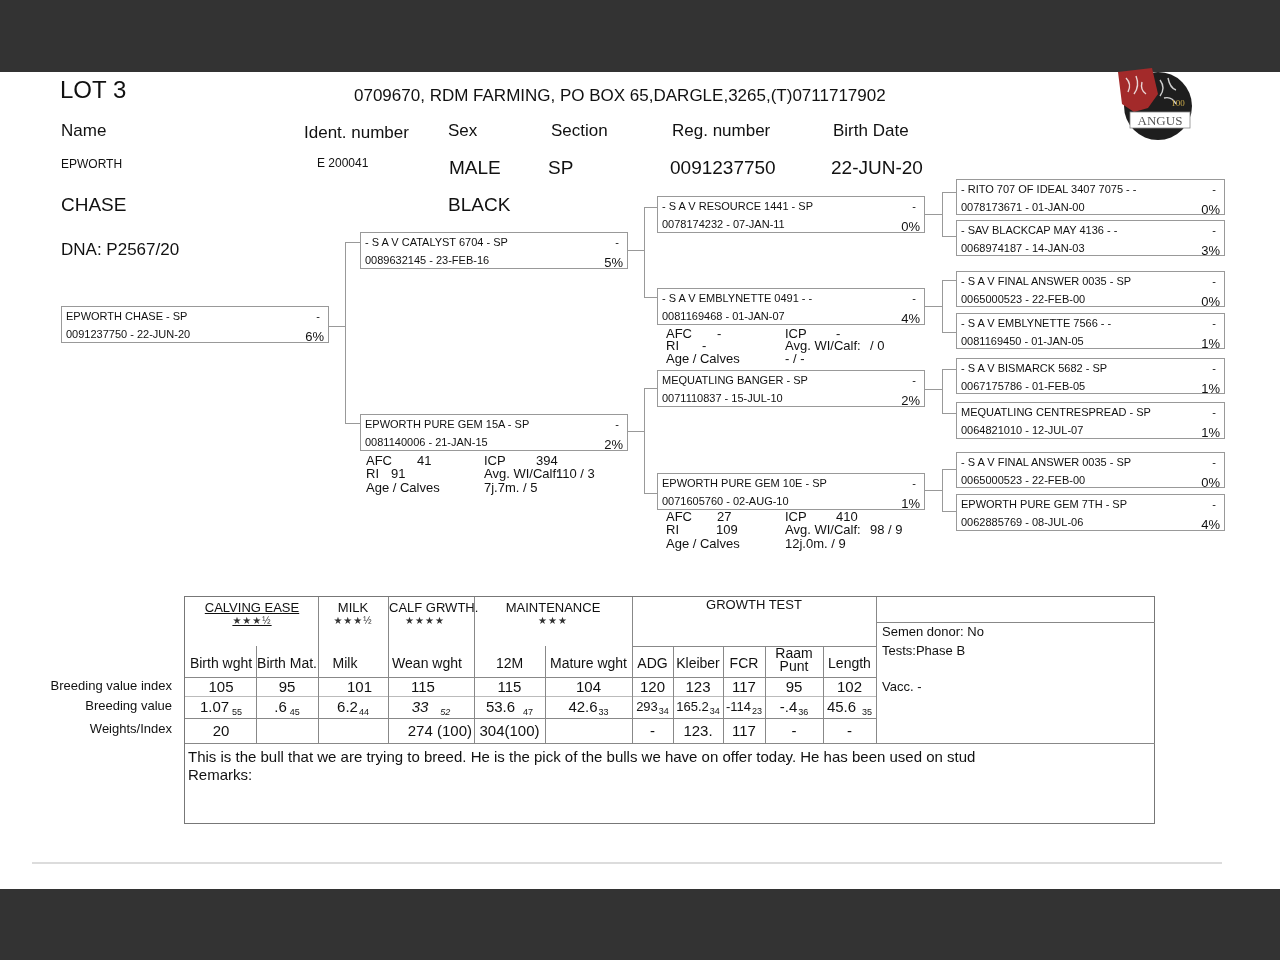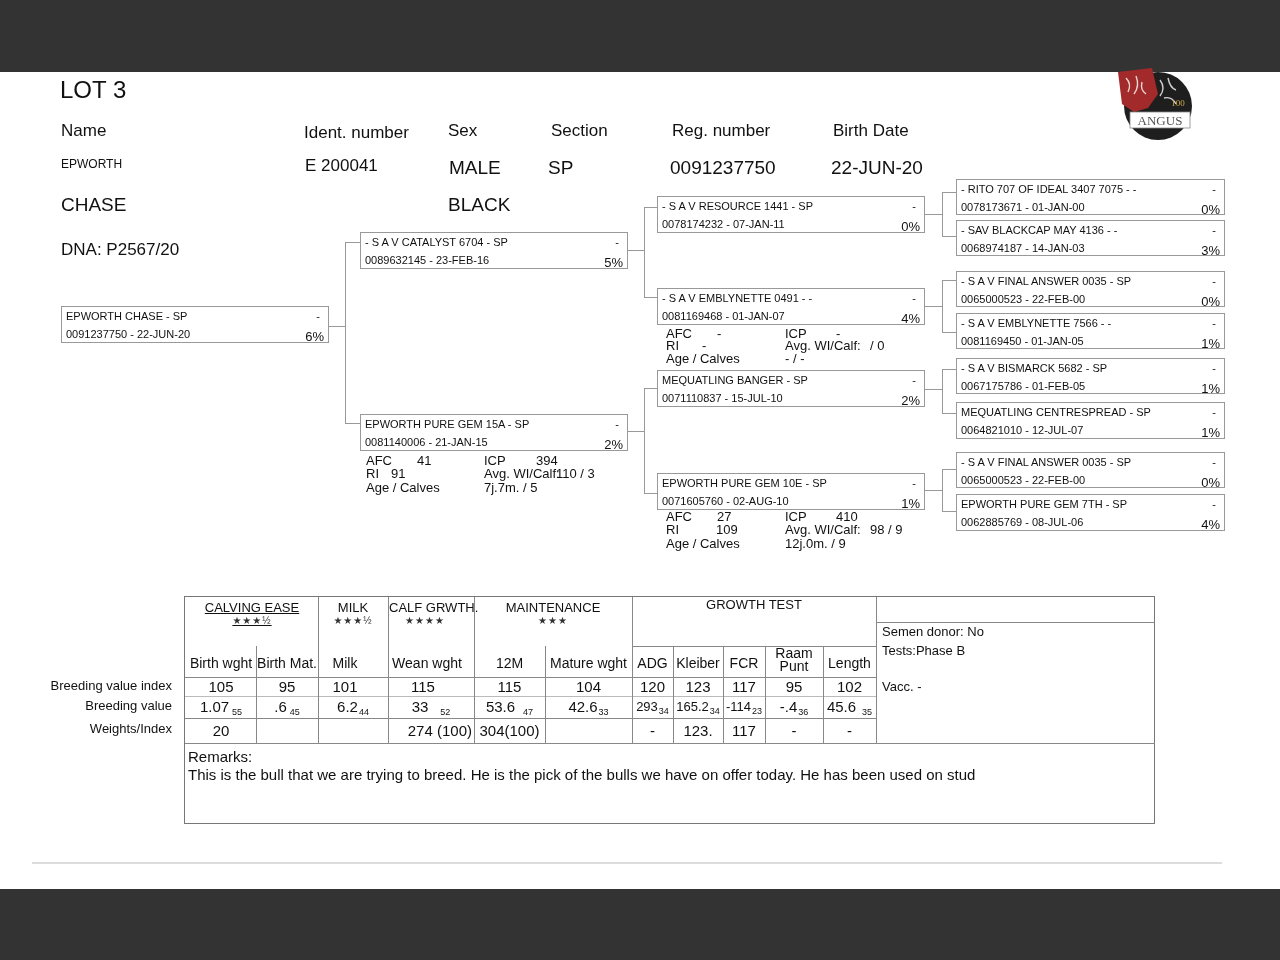--- a/index.html
+++ b/index.html
@@ -35,20 +35,21 @@
   .side { position:absolute; left:882px; font-size:13px; white-space:nowrap; }
   .remarks { position:absolute; left:3px; top:4px; font-size:15px; line-height:18px; white-space:nowrap; }
   .rule { position:absolute; left:32px; top:790px; width:1190px; height:2px; background:#dcdcdc; }
 </style>
 </head>
 <body>
 
 <div class="page">
 
   <div class="abs lot">LOT 3</div>
+  <div class="abs breeder">0709670,  RDM FARMING, PO BOX 65,DARGLE,3265,(T)0711717902</div>
 
   <div class="abs logo">
     <svg width="84" height="78" viewBox="0 0 84 78">
       <circle cx="46" cy="38" r="34" fill="#1e1e1e"></circle>
       <path d="M6 4 L40 0 L46 26 L36 40 L22 44 L10 36 Z" fill="#a32a2a"></path>
       <path d="M14 10 q6 6 2 14 M24 8 q4 10 -2 18 M30 14 q-2 8 4 12" stroke="#e9d6d6" stroke-width="1.4" fill="none"></path>
       <path d="M48 12 q6 8 0 16 M56 10 q2 10 8 12 M52 30 q8 -2 12 6" stroke="#cfcfcf" stroke-width="1.4" fill="none"></path>
       <rect x="18" y="44" width="60" height="16" fill="#ffffff" stroke="#888" stroke-width="0.8"></rect>
       <text x="48" y="57" text-anchor="middle" font-family="Liberation Serif, serif" font-size="13" fill="#555">ANGUS</text>
       <text x="66" y="38" text-anchor="middle" font-family="Liberation Serif, serif" font-size="9" fill="#c9a94a">100</text>
@@ -56,21 +57,21 @@
   </div>
 
   <div class="abs lbl" style="left:61px;">Name</div>
   <div class="abs lbl" style="left:304px;top:51px;">Ident. number</div>
   <div class="abs lbl" style="left:448px;">Sex</div>
   <div class="abs lbl" style="left:551px;">Section</div>
   <div class="abs lbl" style="left:672px;">Reg. number</div>
   <div class="abs lbl" style="left:833px;">Birth Date</div>
 
   <div class="abs" style="left:61px;top:85px;font-size:12px;">EPWORTH</div>
-  <div class="abs" style="left:305px;top:84px;font-size:17px;">E   200041</div>
+  <div class="abs" style="left:317px;top:84px;font-size:12px;">E   200041</div>
   <div class="abs val" style="left:449px;top:85px;">MALE</div>
   <div class="abs val" style="left:548px;top:85px;">SP</div>
   <div class="abs val" style="left:670px;top:85px;">0091237750</div>
   <div class="abs val" style="left:831px;top:85px;">22-JUN-20</div>
 
   <div class="abs val" style="left:61px;top:122px;">CHASE</div>
   <div class="abs val" style="left:448px;top:122px;">BLACK</div>
   <div class="abs" style="left:61px;top:168px;font-size:17px;">DNA: P2567/20</div>
 
   <div class="line" style="left:329px;top:254px;width:16px;height:1px;"></div>
@@ -299,34 +300,34 @@
     <div class="cell sub" style="left:488px;top:58px;width:50px;">Kleiber</div>
     <div class="cell sub" style="left:538px;top:58px;width:42px;">FCR</div>
     <div class="cell sub" style="left:580px;top:50px;width:58px;line-height:13px;">
       <div>Raam</div>
         <div>Punt</div>
     </div>
     <div class="cell sub" style="left:638px;top:58px;width:53px;">Length</div>
 
     <div class="cell num" style="left:0;top:81px;width:72px;">105</div>
     <div class="cell num" style="left:71px;top:81px;width:62px;">95</div>
-    <div class="cell num" style="left:133px;top:81px;width:54px;">101</div>
+    <div class="cell num" style="left:133px;top:81px;width:54px;text-align:right;">101</div>
     <div class="cell num" style="left:203px;top:81px;width:70px;">115</div>
     <div class="cell num" style="left:289px;top:81px;width:71px;">115</div>
     <div class="cell num" style="left:360px;top:81px;width:87px;">104</div>
     <div class="cell num" style="left:447px;top:81px;width:41px;">120</div>
     <div class="cell num" style="left:488px;top:81px;width:50px;">123</div>
     <div class="cell num" style="left:538px;top:81px;width:42px;">117</div>
     <div class="cell num" style="left:580px;top:81px;width:58px;">95</div>
     <div class="cell num" style="left:638px;top:81px;width:53px;">102</div>
 
     <div class="cell num" style="left:0;top:101px;width:72px;"><span>1.07</span><span class="sm">55</span></div>
     <div class="cell num" style="left:71px;top:101px;width:62px;"><span>.6</span><span class="sm">45</span></div>
     <div class="cell num" style="left:133px;top:101px;width:70px;"><span>6.2</span><span class="sm" style="margin-left:1px">44</span></div>
-    <div class="cell num" style="left:203px;top:101px;width:86px;"><span>33</span><span class="sm" style="margin-left:12px">52</span></div>
+    <div class="cell num" style="left:203px;top:101px;width:86px;font-style:italic;"><span>33</span><span class="sm" style="margin-left:12px">52</span></div>
     <div class="cell num" style="left:289px;top:101px;width:71px;"><span>53.6</span><span class="sm" style="margin-left:8px">47</span></div>
     <div class="cell num" style="left:360px;top:101px;width:87px;"><span>42.6</span><span class="sm" style="margin-left:1px">33</span></div>
     <div class="cell" style="left:447px;top:102px;width:41px;font-size:13px;"><span>293</span><span class="sm" style="margin-left:1px">34</span></div>
     <div class="cell" style="left:488px;top:102px;width:50px;font-size:13px;"><span>165.2</span><span class="sm" style="margin-left:1px">34</span></div>
     <div class="cell" style="left:538px;top:102px;width:42px;font-size:13px;"><span>-114</span><span class="sm" style="margin-left:1px">23</span></div>
     <div class="cell num" style="left:580px;top:101px;width:58px;"><span>-.4</span><span class="sm" style="margin-left:1px">36</span></div>
     <div class="cell num" style="left:638px;top:101px;width:53px;"><span>45.6</span><span class="sm" style="margin-left:6px">35</span></div>
 
     <div class="cell num" style="left:0;top:125px;width:72px;">20</div>
     <div class="cell num" style="left:71px;top:125px;width:62px;"></div>
@@ -339,20 +340,20 @@
     <div class="cell num" style="left:538px;top:125px;width:42px;">117</div>
     <div class="cell num" style="left:580px;top:125px;width:58px;">-</div>
     <div class="cell num" style="left:638px;top:125px;width:53px;">-</div>
 
     <div class="side" style="left:697px;top:27px;">Semen donor: No</div>
     <div class="side" style="left:697px;top:46px;">Tests:Phase B</div>
     <div class="side" style="left:697px;top:82px;">Vacc. -</div>
 
     <div style="position:absolute;left:0;top:147px;width:970px;height:80px;">
       <div class="remarks">
+        <div>This is the bull that we are trying to breed. He is the pick of the bulls we have on offer today. He has been used on stud</div>
         <div>Remarks:</div>
-        <div>This is the bull that we are trying to breed. He is the pick of the bulls we have on offer today. He has been used on stud</div>
       </div>
     </div>
   </div>
 
   <div class="rule"></div>
 </div>
 
 </body></html>

